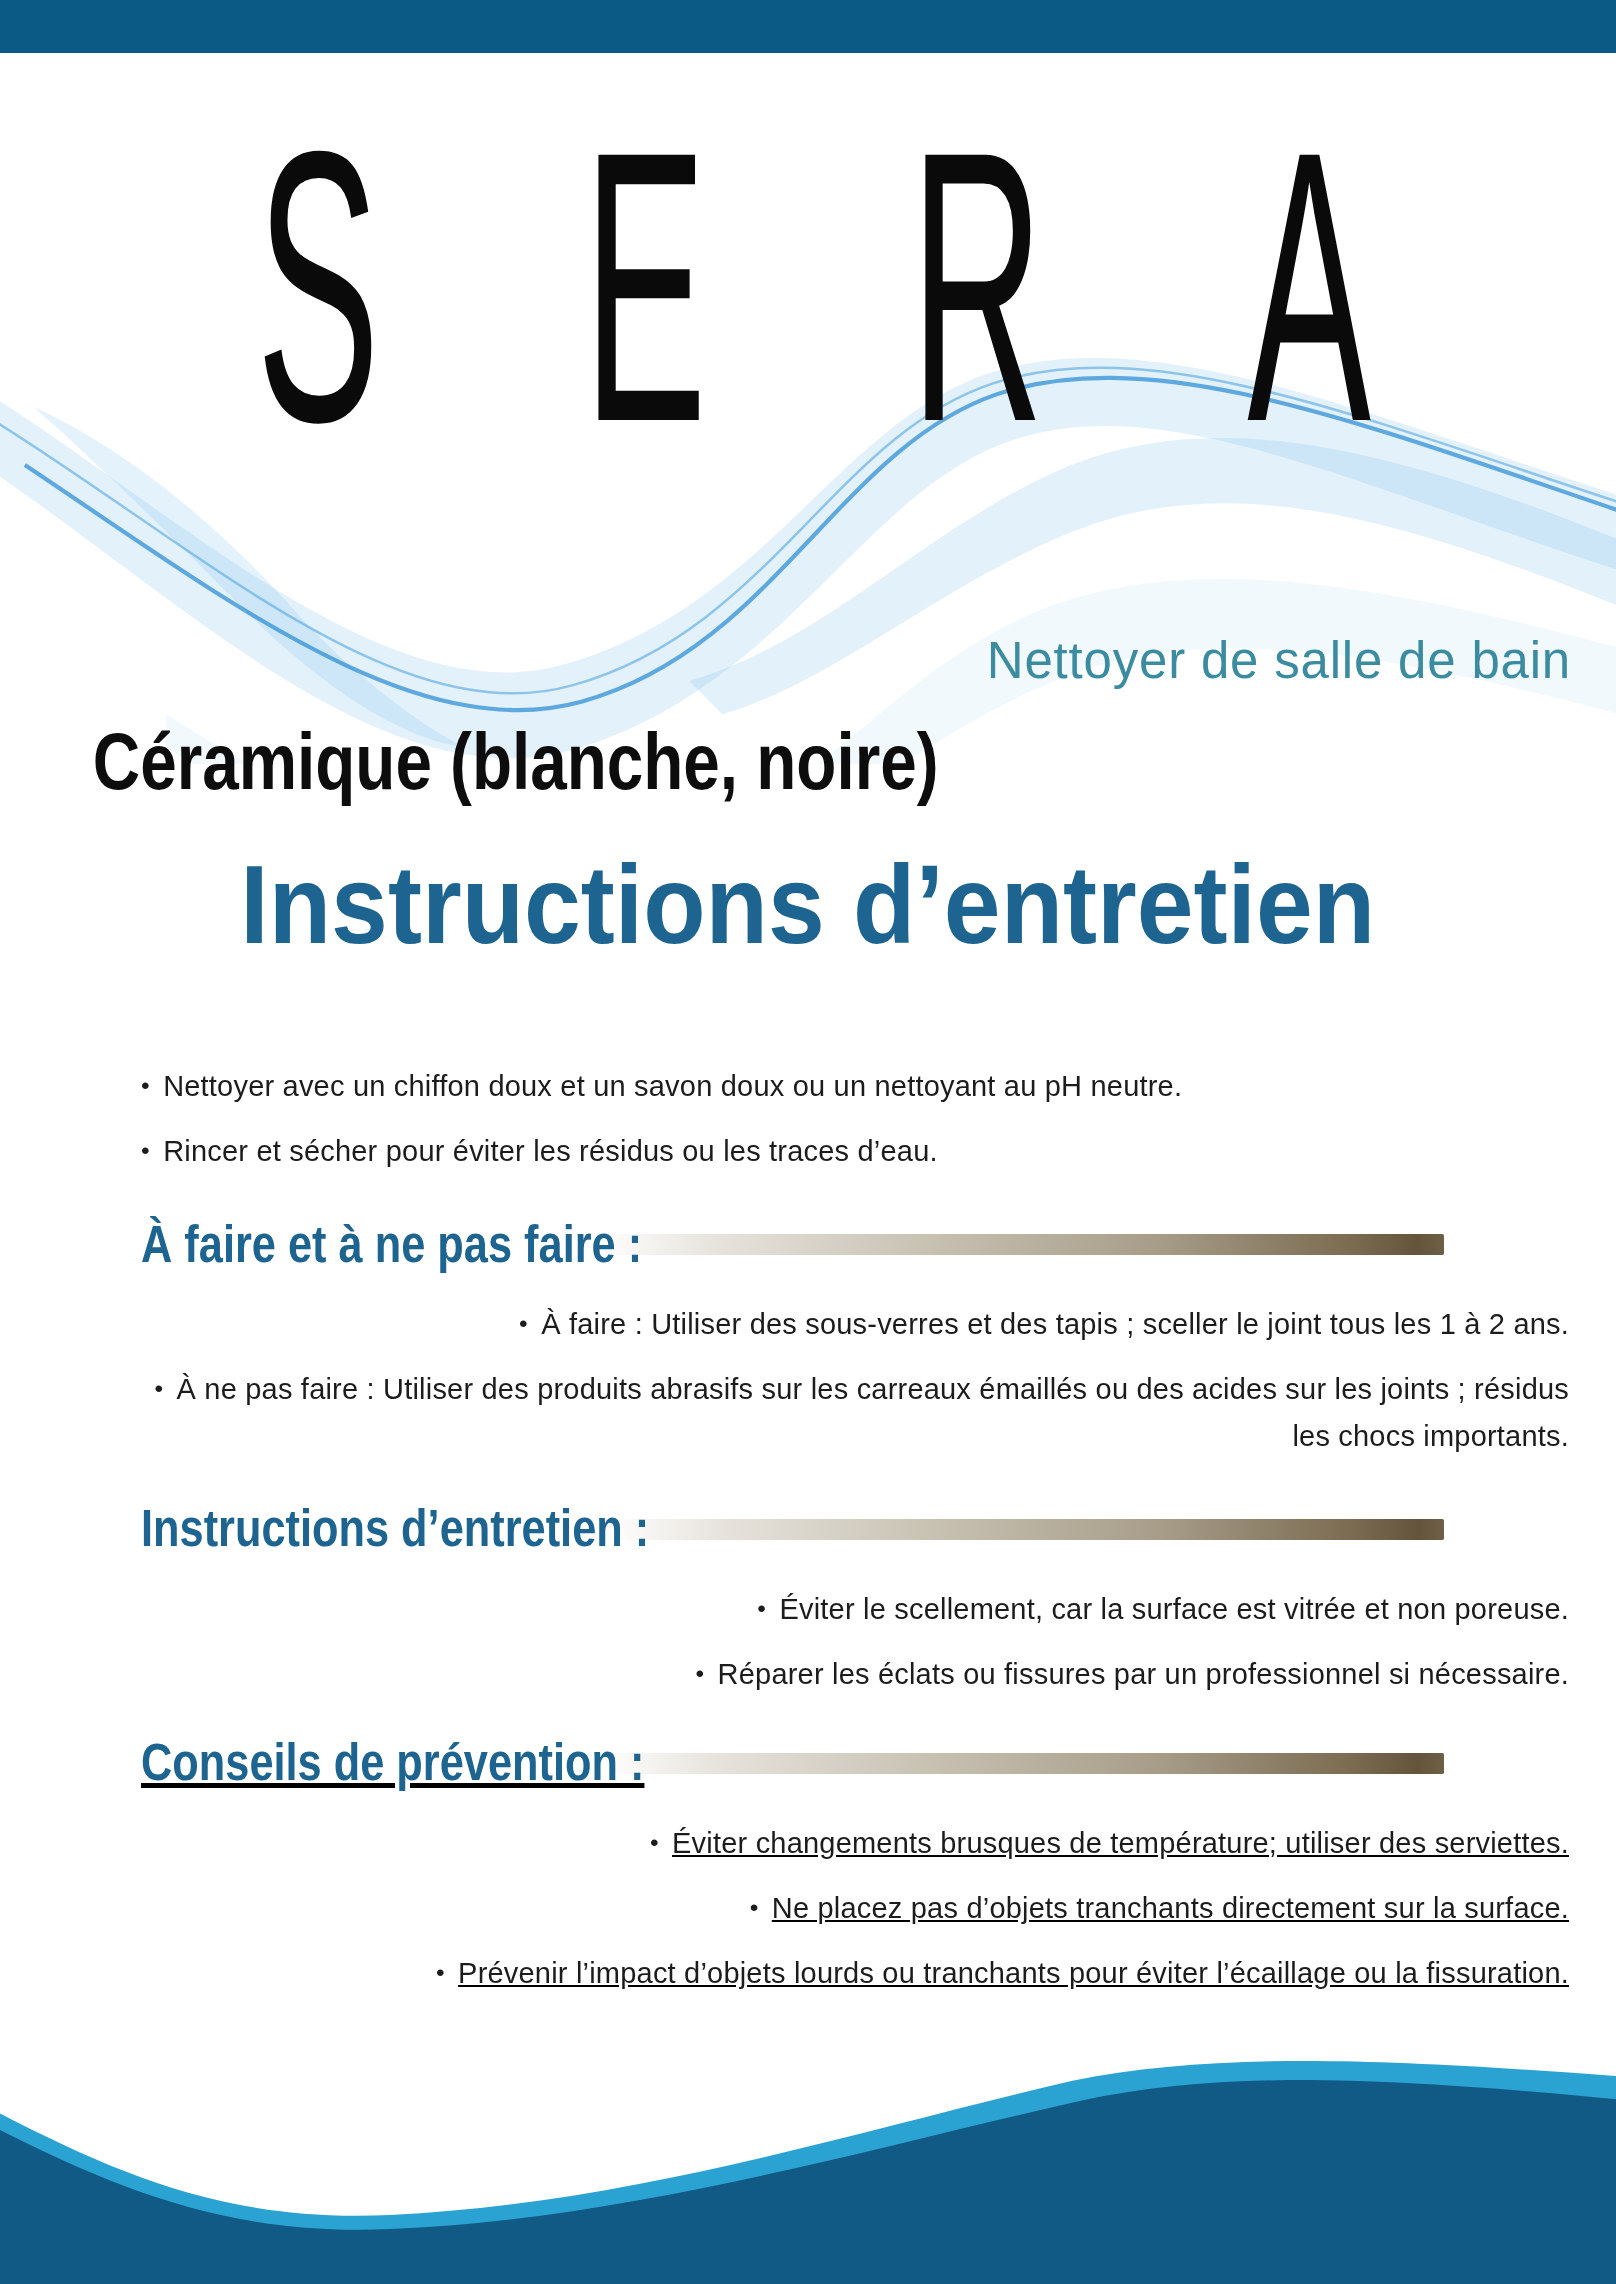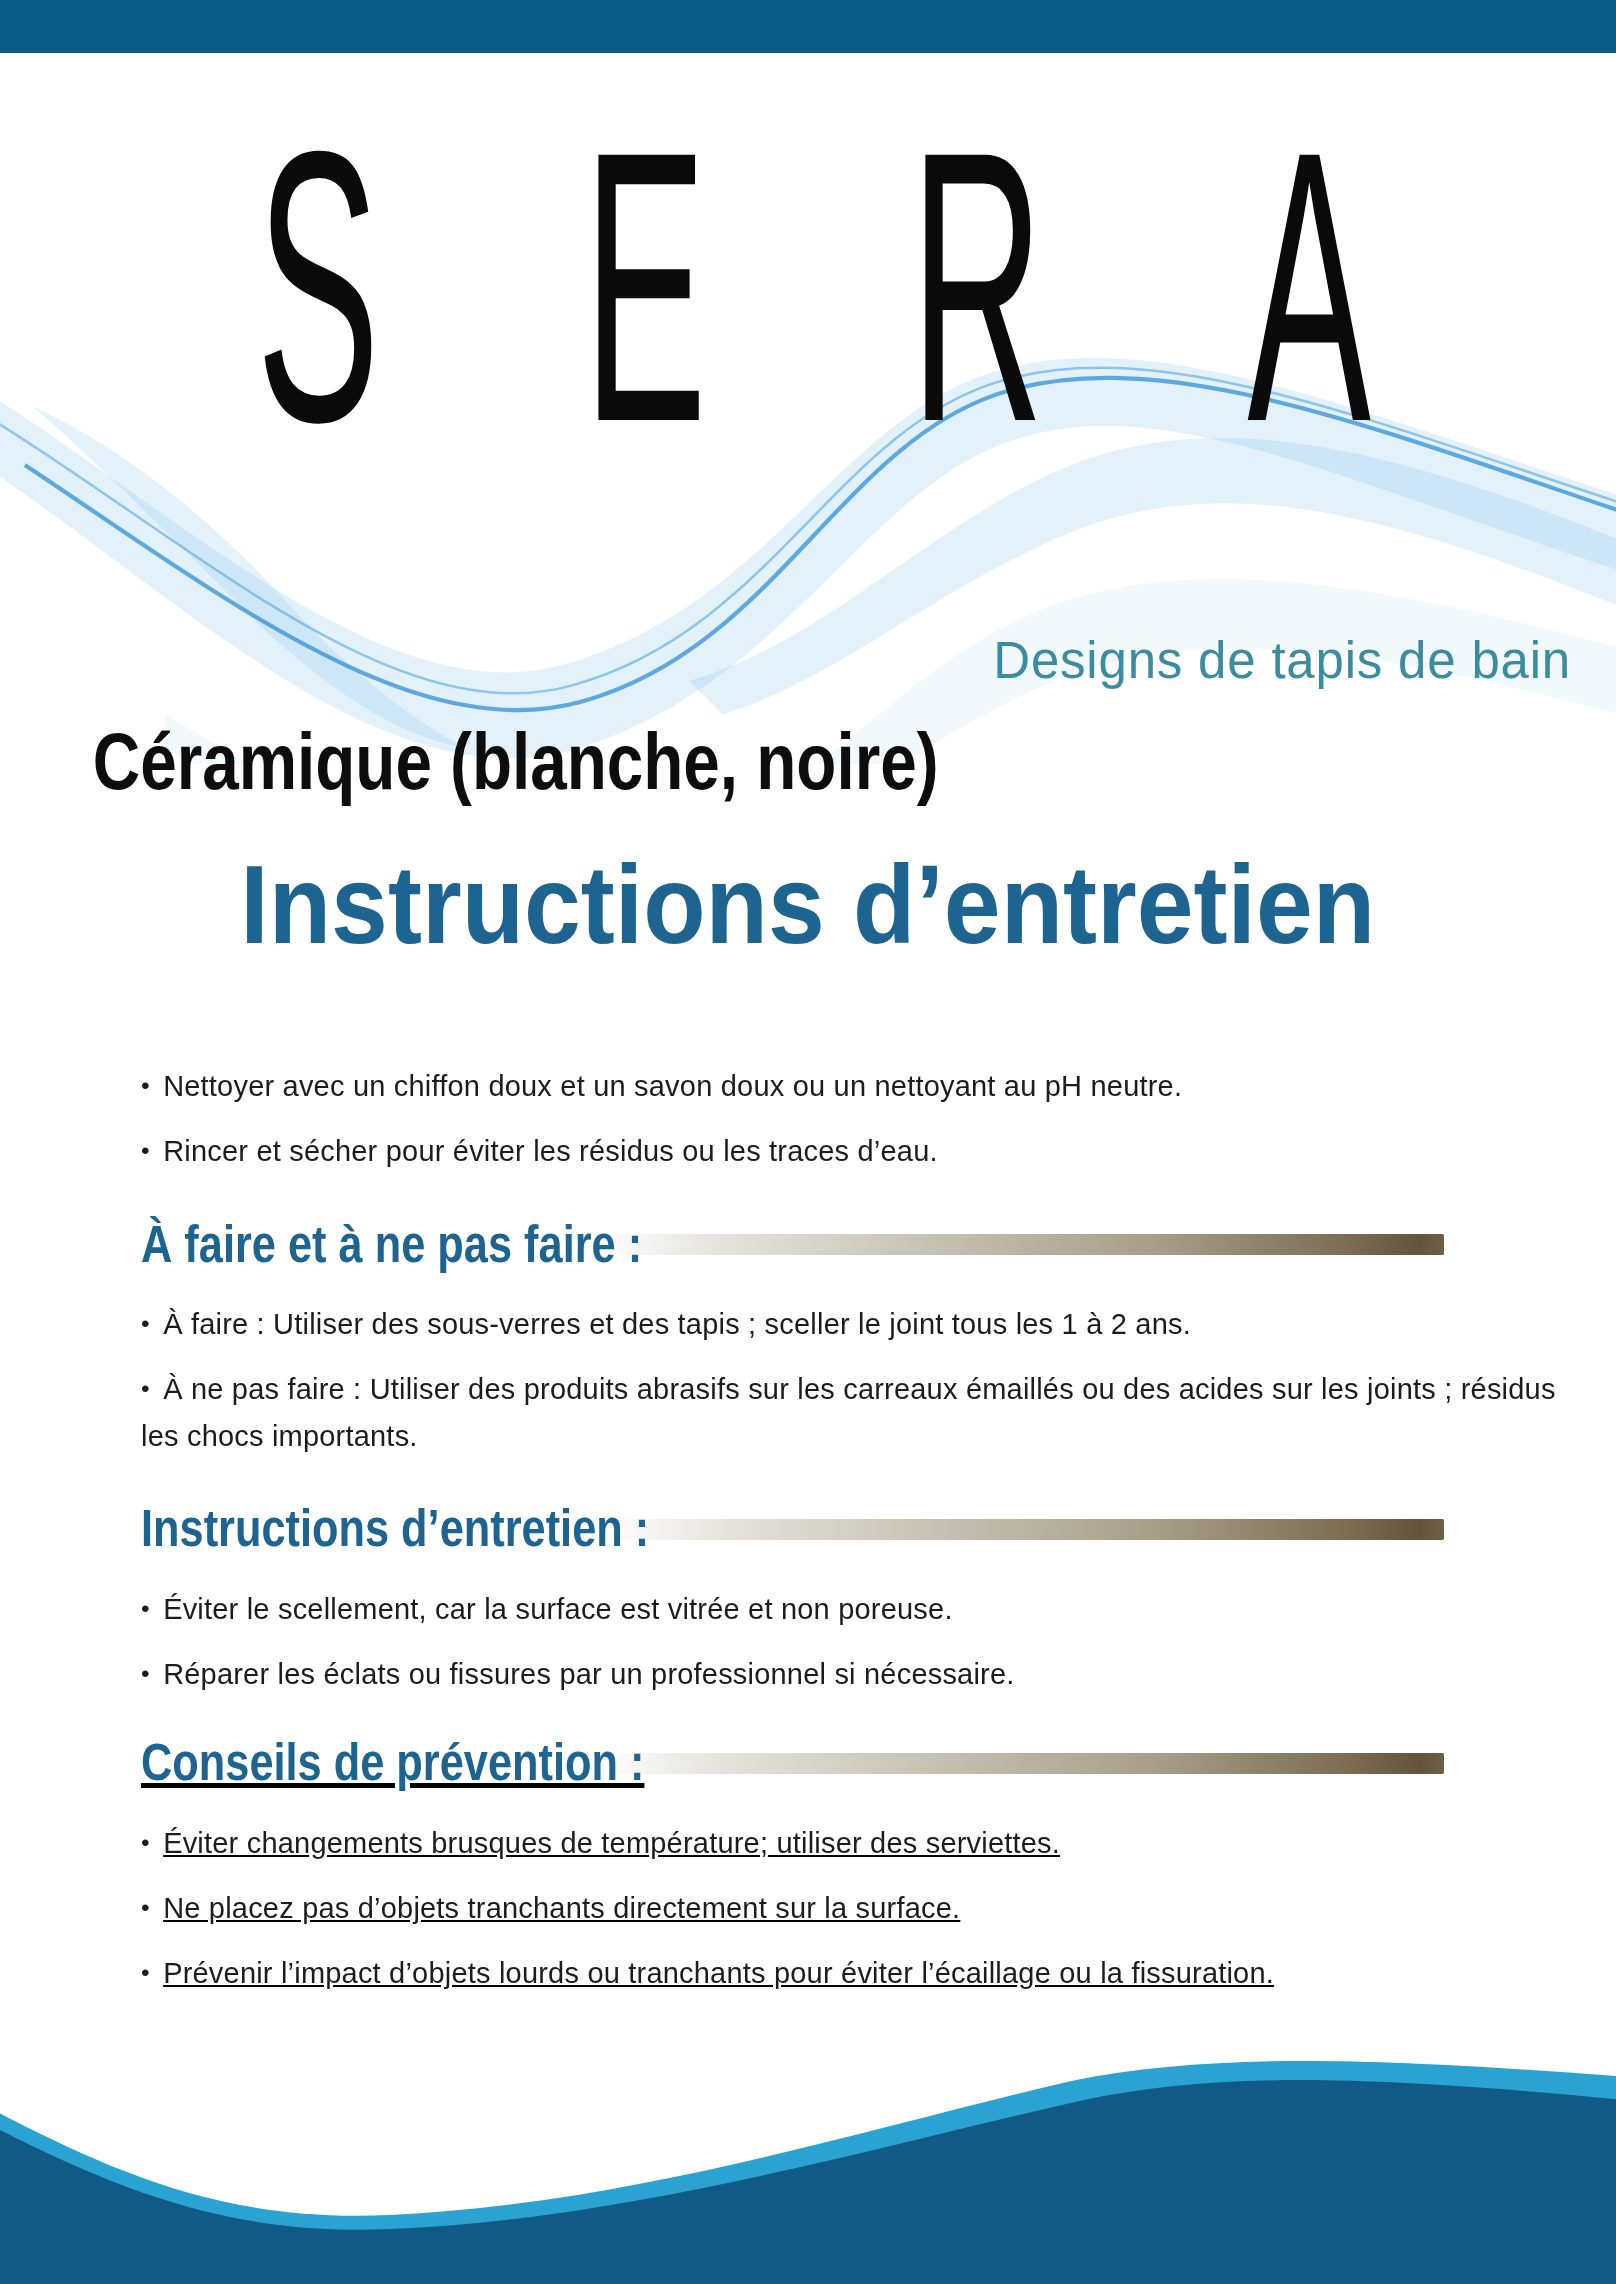--- a/index.html
+++ b/index.html
@@ -36,21 +36,21 @@
 
   .title-wrap { position:absolute; top:842px; left:0; width:1616px; text-align:center; z-index:3;text-decoration:underline; }
   .main-title {
     display:inline-block; font-size:111px; font-weight:700; color:#1d6491; line-height:1.15;
     transform:scaleX(0.92); transform-origin:50% 0; white-space:nowrap;
   }
 
   
   .sections { position:absolute; top:1040px; left:141px; right:47px; z-index:3; }
   .section { margin:0; }
-  .section + .section { margin-top:37px; }
+  .section + .section { margin-top:37px;text-align:right; }
   .section.last { margin-top:33px;text-decoration:underline; }
 
   .heading-row { display:flex; align-items:center; margin-right:125px; }
   .heading-row h2 {
     margin:0; font-size:51px; font-weight:700; color:#1d6491; line-height:1.3;
     white-space:nowrap; transform:scaleX(0.85); transform-origin:left center;
     position:relative; z-index:2;
   }
   .rule-bar {
     flex:1 1 auto; height:21px; margin-left:-133px; position:relative; z-index:1; border-radius:1.7px;
@@ -83,21 +83,21 @@
 
 <svg class="wave-art" viewBox="0 0 1946 620" preserveAspectRatio="none" xmlns="http://www.w3.org/2000/svg">
   <path fill="#63b1e8" fill-opacity="0.18" d="M-20,170 C230,330 470,560 680,500 C920,432 1010,210 1190,150 C1380,88 1620,190 1960,300 L1960,390 C1620,280 1400,170 1220,230 C1040,290 950,520 700,600 C470,672 230,430 -20,260 Z"></path>
   <path fill="#7cc0ea" fill-opacity="0.22" d="M830,520 C1000,470 1120,330 1290,260 C1480,185 1700,250 1950,350 L1950,430 C1700,330 1500,270 1320,330 C1150,388 1010,520 870,560 Z"></path>
   <path fill="#8ecaf0" fill-opacity="0.25" d="M40,190 C150,240 260,330 350,430 C420,508 500,570 560,600 C480,590 380,520 300,440 C210,350 110,250 40,190 Z"></path>
   <path fill="#a8d8f4" fill-opacity="0.16" d="M200,560 C420,700 600,760 780,720 C980,676 1060,520 1240,440 C1420,362 1650,400 1950,480 L1950,560 C1650,480 1440,450 1270,520 C1080,598 960,740 760,780 C560,818 360,700 200,600 Z"></path>
   <path fill="none" stroke="#2f8fd6" stroke-width="5" stroke-opacity="0.75" d="M30,260 C270,420 500,600 700,545 C930,482 1010,240 1200,175 C1390,112 1640,210 1950,315"></path>
   <path fill="none" stroke="#54a6e0" stroke-width="3" stroke-opacity="0.6" d="M-10,205 C240,360 480,585 690,525 C925,460 1005,225 1195,162 C1385,100 1630,200 1950,305"></path>
 </svg>
 
-<div class="tagline">Designs de tapis de bain</div>
+<div class="tagline">Nettoyer de salle de bain</div>
 
 <div class="subtitle-wrap">
   <span class="subtitle">Céramique (blanche, noire)</span>
 </div>
 
 <div class="title-wrap">
   <span class="main-title">Instructions d’entretien</span>
 </div>
 
 <div class="sections">

